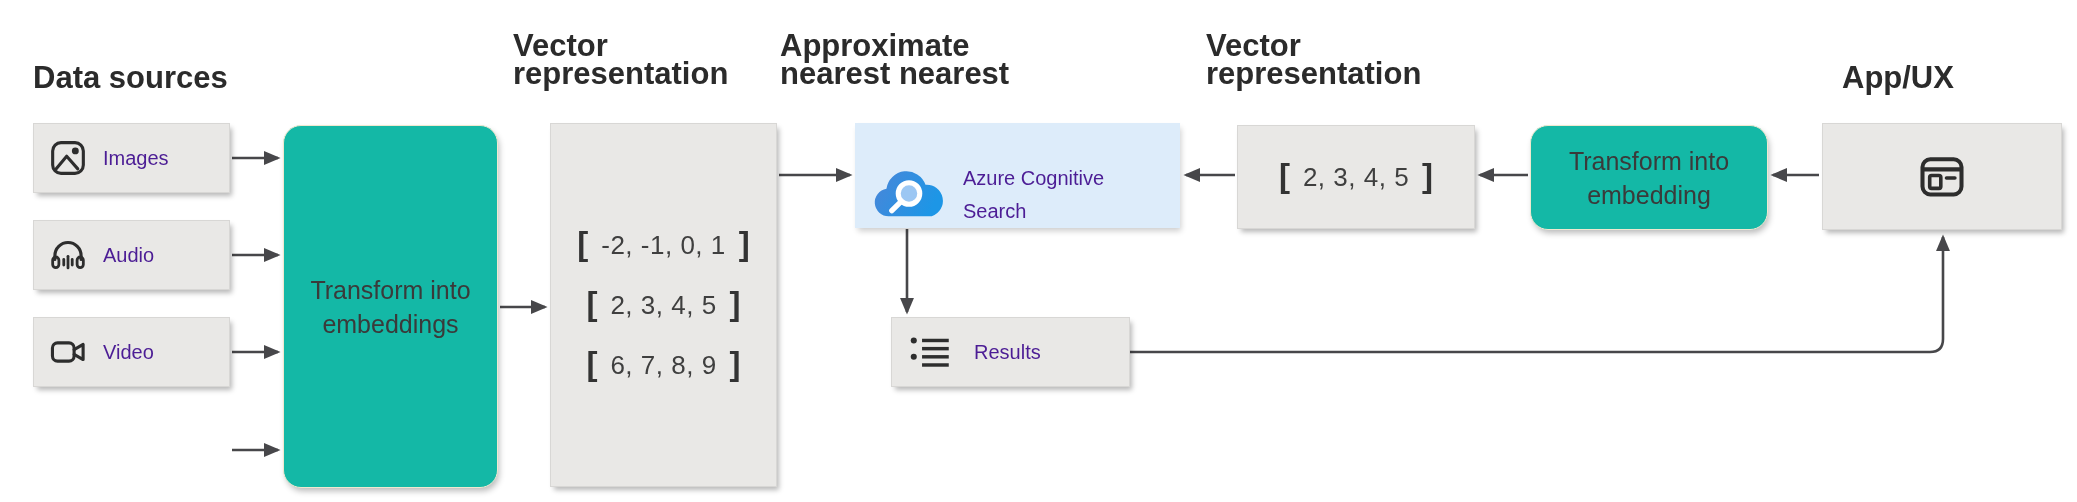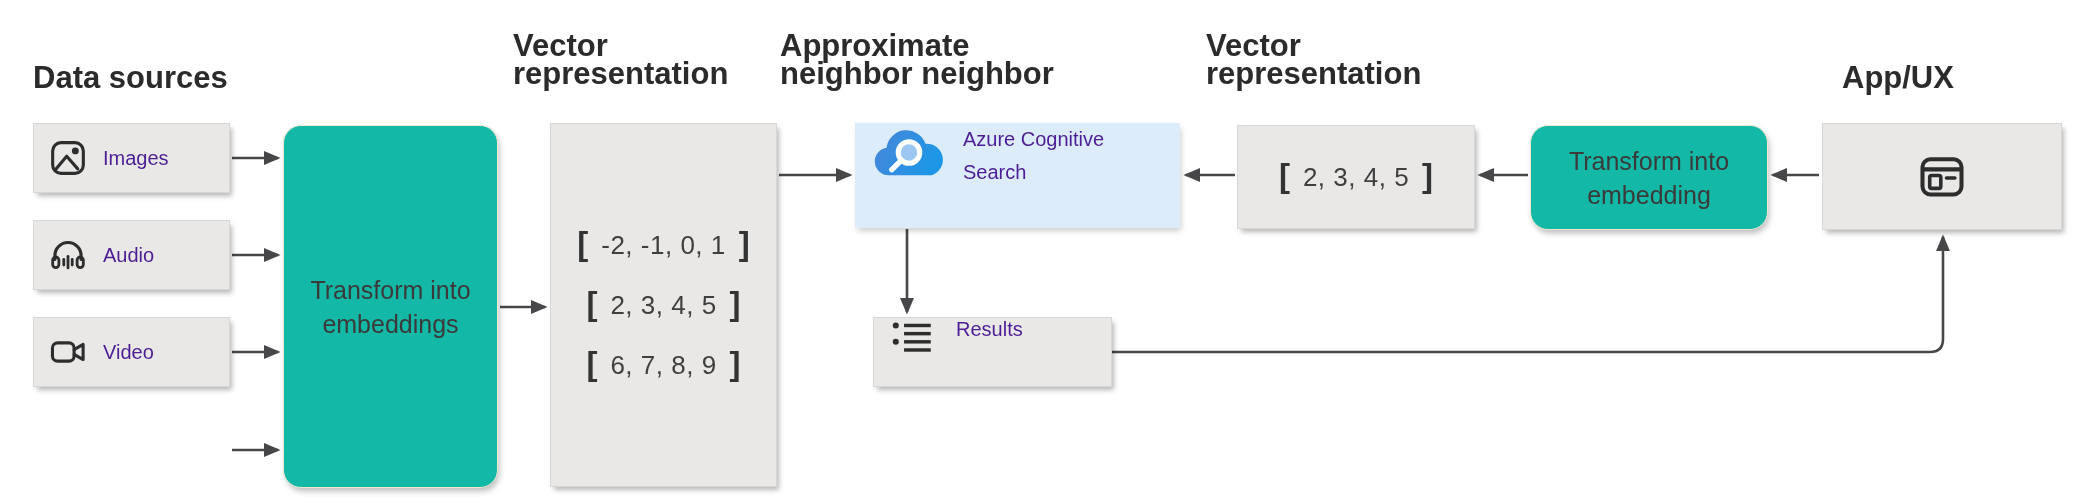--- a/index.html
+++ b/index.html
@@ -31,24 +31,24 @@
   .label{font-size:20px;color:#4c1d95;}
 
   #transform-left{left:283px;top:125px;width:215px;height:363px;display:flex;align-items:center;justify-content:center;}
   .transform-label{font-size:25px;line-height:34px;color:#3a3a3a;text-align:center;white-space:pre-line;}
 
   #vector-left{left:550px;top:123px;width:227px;height:364px;display:flex;flex-direction:column;align-items:center;justify-content:center;gap:27px;}
   .vec-row{display:flex;align-items:center;}
   .bracket{font-size:33px;font-weight:700;color:#333333;line-height:1;position:relative;top:-2px;}
   .vec-nums{font-size:26px;color:#3f3f3f;padding:0 13px;letter-spacing:0.5px;white-space:nowrap;}
 
-  #azure{left:855px;top:123px;width:325px;height:105px;display:flex;align-items:flex-start;padding-left:10px;gap:10px;}
+  #azure{left:855px;top:123px;width:325px;height:105px;display:flex;align-items:flex-end;padding-left:10px;gap:10px;}
   #azure .label{line-height:33px;white-space:pre-line;}
 
-  #results{left:873px;top:317px;width:239px;height:70px;display:flex;align-items:flex-start;padding-left:18px;gap:20px;}
+  #results{left:891px;top:317px;width:239px;height:70px;display:flex;align-items:center;padding-left:18px;gap:20px;}
 
   #vector-right{left:1237px;top:125px;width:238px;height:104px;display:flex;align-items:center;justify-content:center;}
 
   #transform-right{left:1530px;top:125px;width:238px;height:105px;display:flex;align-items:center;justify-content:center;}
 
   #appux{left:1822px;top:123px;width:240px;height:107px;display:flex;align-items:center;justify-content:center;color:#2d2d2d;}
 
   .wires{position:absolute;left:0;top:0;width:2077px;height:502px;pointer-events:none;}
   .wire{stroke:#47474a;stroke-width:2.6;fill:none;}
 </style>
@@ -73,21 +73,21 @@
     <line class="wire" x1="1528" y1="175" x2="1480" y2="175" marker-end="url(#ah)"></line>
     <line class="wire" x1="1819" y1="175" x2="1773" y2="175" marker-end="url(#ah)"></line>
     <line class="wire" x1="907" y1="229" x2="907" y2="312" marker-end="url(#ah)"></line>
     <path class="wire" d="M1094,352 L1930,352 Q1943,352 1943,339 L1943,237" marker-end="url(#ah)"></path>
   </svg>
 
   <div class="heading" id="h-datasources">Data sources</div>
   <div class="heading" id="h-vecleft">Vector
 representation</div>
   <div class="heading" id="h-ann">Approximate
-neighbor neighbor</div>
+nearest nearest</div>
   <div class="heading" id="h-vecright">Vector
 representation</div>
   <div class="heading" id="h-appux">App/UX</div>
 
   <div class="box gray src" id="src-images">
     <svg class="icon" width="40" height="40" viewBox="0 0 36 36">
       <rect x="4.2" y="4.2" width="27.6" height="27.6" rx="7.5" fill="none" stroke="currentColor" stroke-width="2.8"></rect>
       <circle cx="24.6" cy="11.6" r="3.1" fill="currentColor"></circle>
       <path d="M7.4 27.6 L16.8 16.4 L26.8 27.8" fill="none" stroke="currentColor" stroke-width="2.8" stroke-linecap="round" stroke-linejoin="round"></path>
     </svg>

